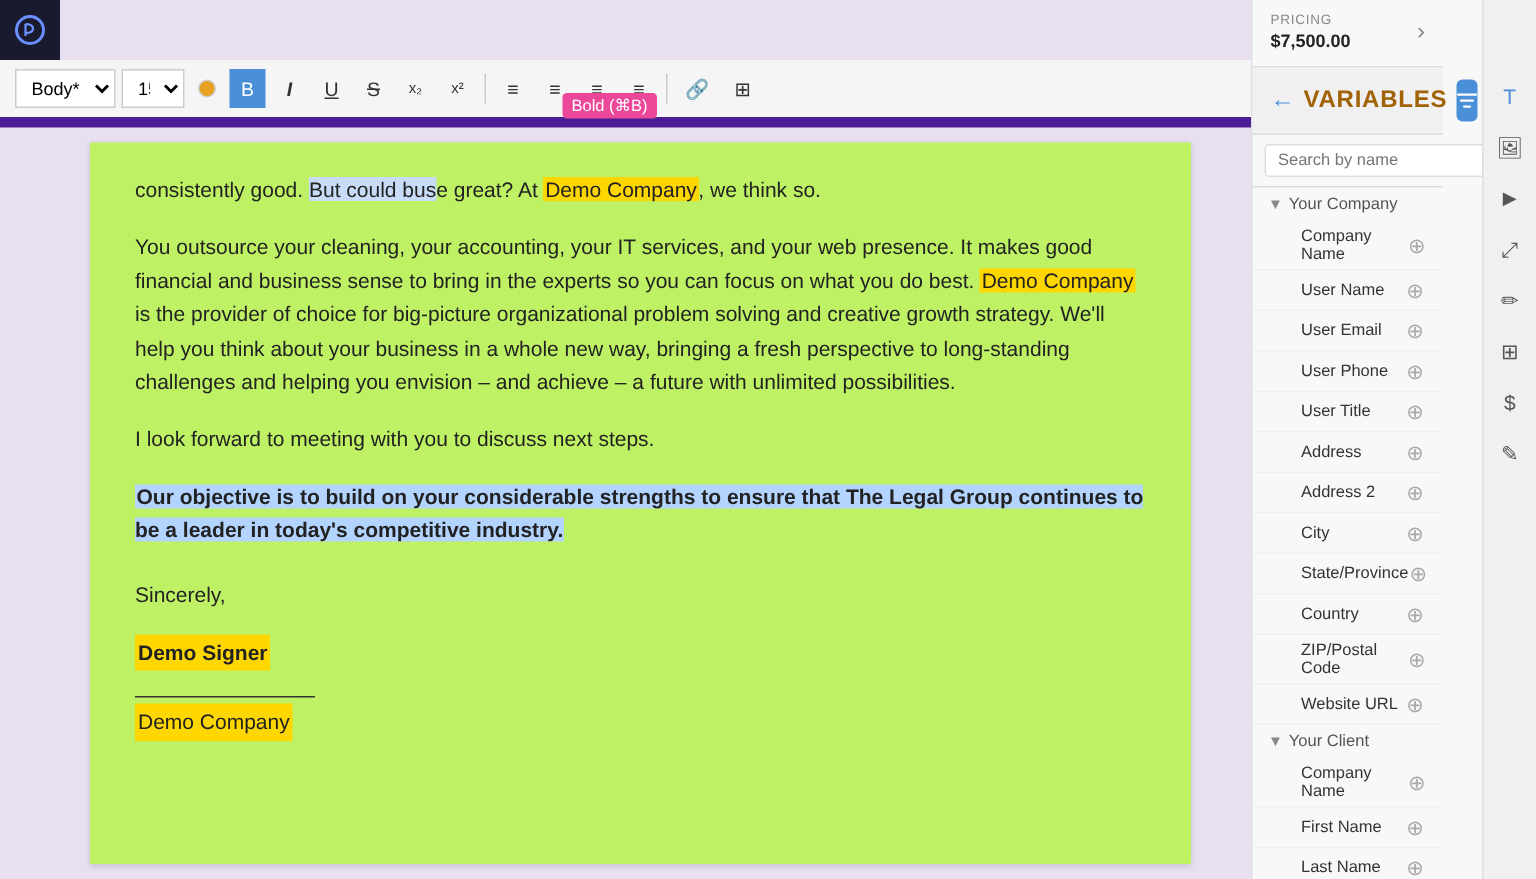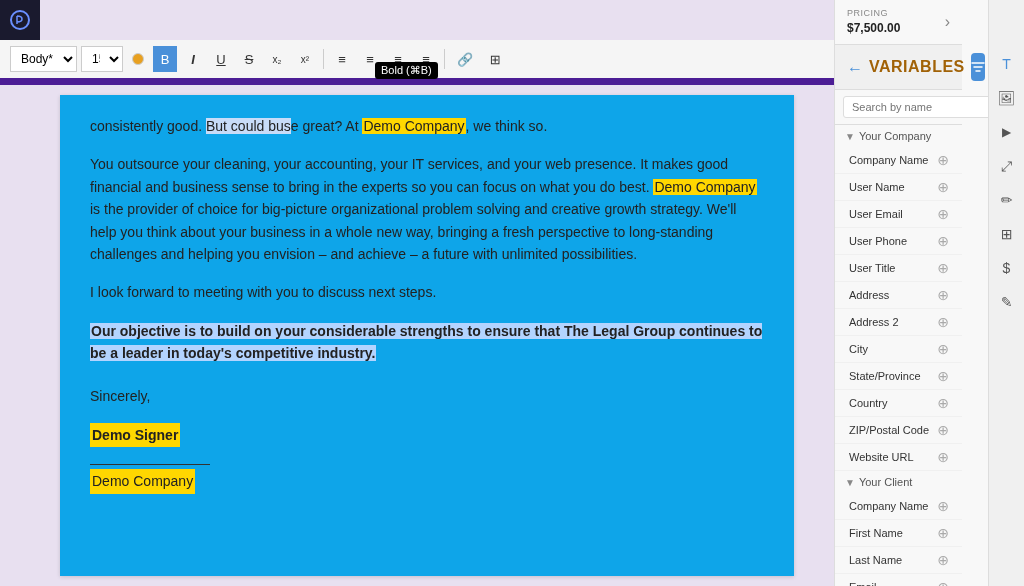--- a/index.html
+++ b/index.html
@@ -85,33 +85,33 @@
       width: 1px;
       height: 20px;
       background: #ccc;
       margin: 0 2px;
     }
 
     .bold-tooltip {
       position: absolute;
       top: 62px;
       left: 375px;
-      background: #000000;
+      background: #ec4899;
       color: white;
       font-size: 11px;
       padding: 2px 6px;
       border-radius: 3px;
       z-index: 100;
       pointer-events: none;
     }
 
     
     .document-content {
       flex: 1;
-      background: #0ea5e9;
+      background: #bef264;
       margin: 10px 40px 10px 60px;
       padding: 20px 30px;
       overflow-y: auto;
       font-size: 14px;
       line-height: 1.6;
       color: #222;
       box-shadow: 0 1px 4px rgba(0,0,0,0.15);
     }
 
     .doc-paragraph {
@@ -284,21 +284,21 @@
       gap: 4px;
       cursor: pointer;
     }
 
     .var-group-header .chevron {
       font-size: 10px;
       color: #888;
     }
 
     .var-item {
-      padding: 4px 10px 4px 14px;
+      padding: 4px 10px 4px 32px;
       display: flex;
       align-items: center;
       justify-content: space-between;
       color: #333;
       cursor: pointer;
       border-bottom: 1px solid #f0f0f0;
     }
 
     .var-add-btn {
       color: #aaa;

